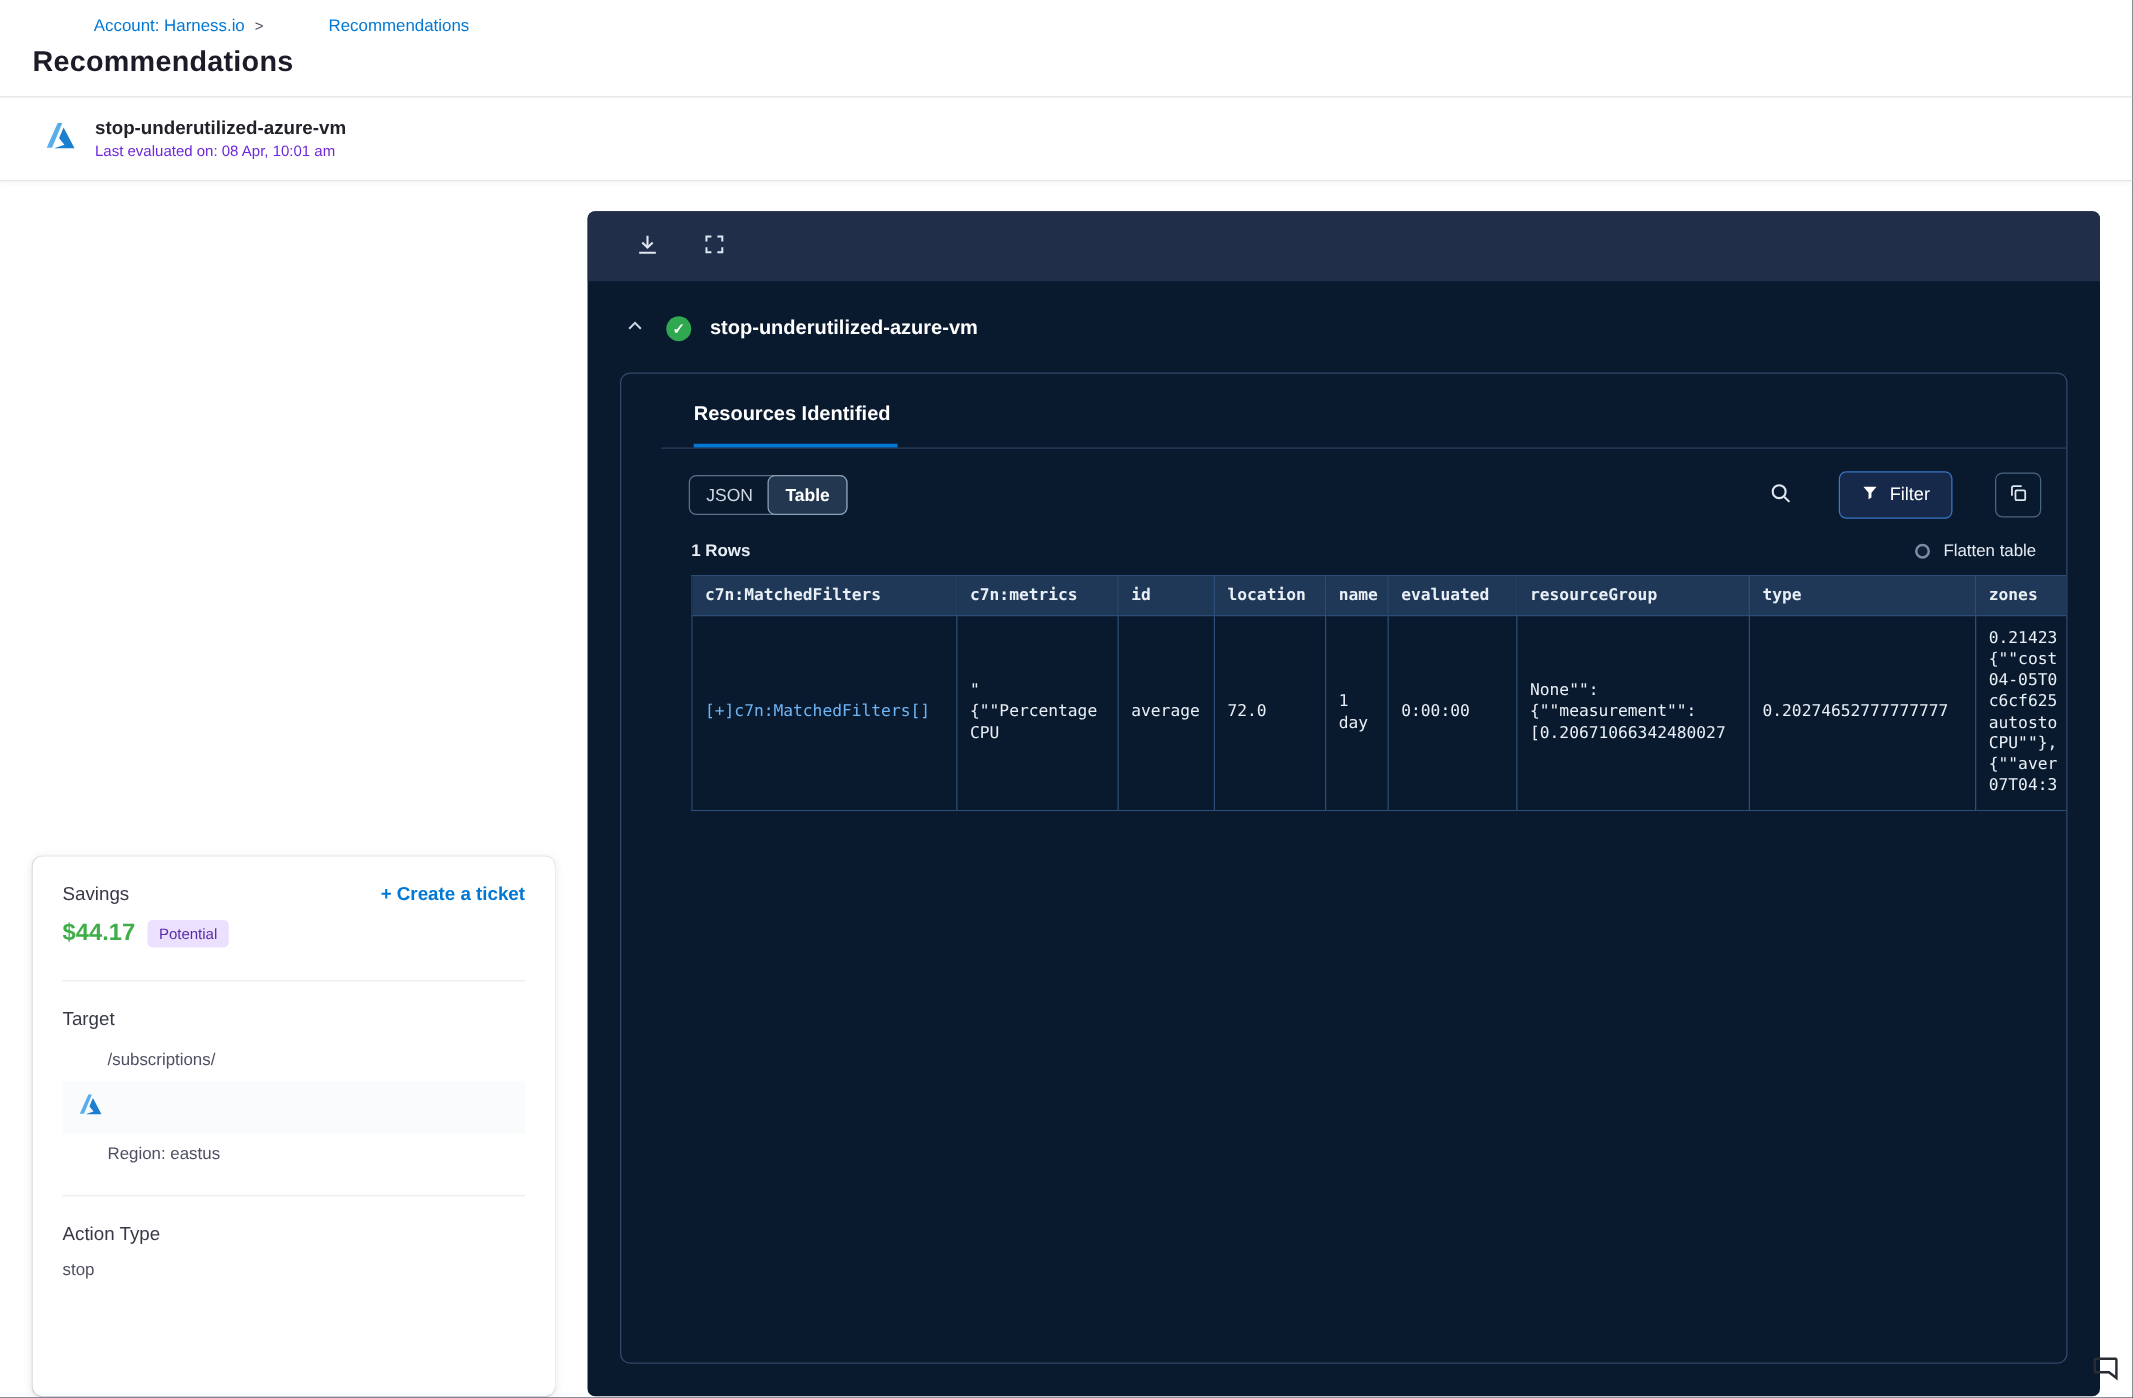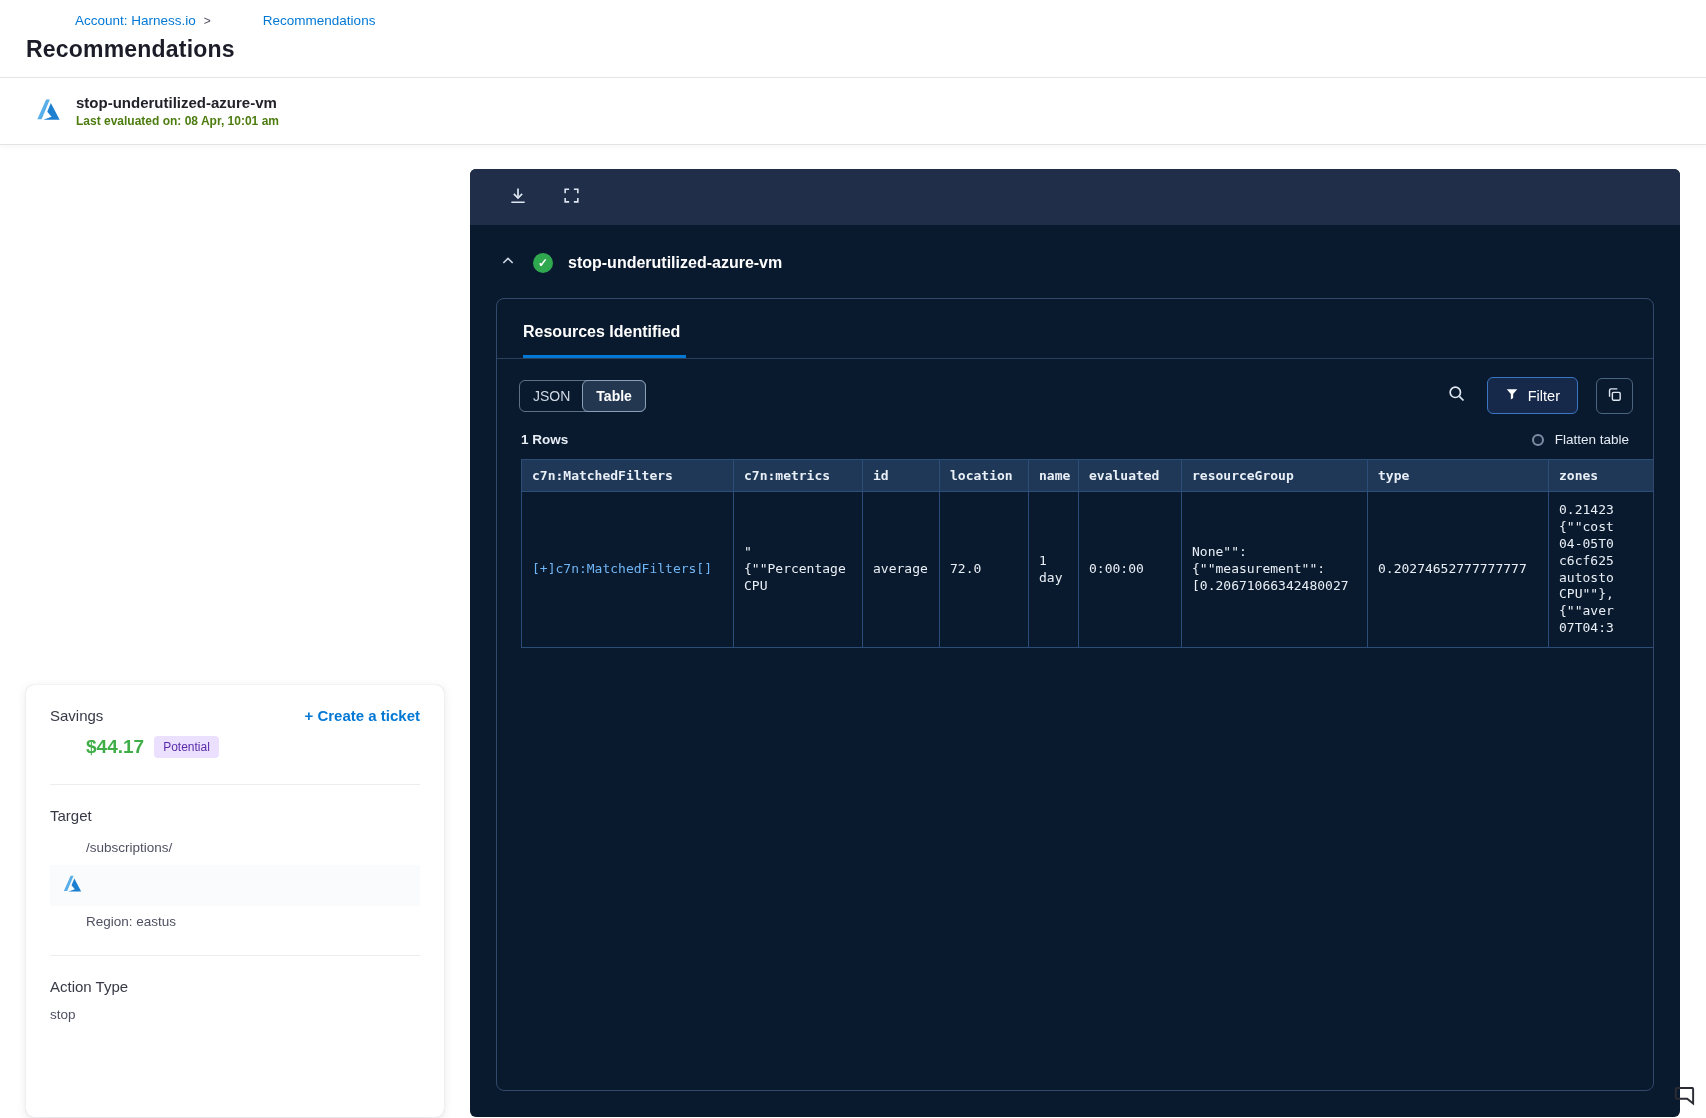--- a/index.html
+++ b/index.html
@@ -23,21 +23,21 @@
   .header-bar {
     border-top: 1px solid #e4e4e7;
     border-bottom: 1px solid #e4e4e7;
     height: 68px;
     display: flex; align-items: center; justify-content: space-between;
     padding: 0 28px 0 35px;
     box-shadow: 0 2px 4px rgba(40,41,61,.04);
   }
   .header-left { display: flex; align-items: center; gap: 14px; }
   .hdr-title { font-size: 15px; font-weight: 700; color: #22222a; }
-  .hdr-sub { font-size: 12px; color: #4d7c0f; margin-top: 3px; font-weight: bold; }
+  .hdr-sub { font-size: 12px; color: #6d28d9; margin-top: 3px; }
   .header-right { display: flex; align-items: center; }
   .rule-editor-btn {
     background: #ececee; border: none; border-radius: 5px;
     padding: 10px 16px; font-family: inherit;
     font-size: 15px; font-weight: 700; color: #4f5162;
     display: flex; align-items: center; gap: 9px; cursor: pointer;
   }
   .kebab { margin-left: 30px; font-size: 21px; color: #30333c; cursor: pointer; line-height: 1; padding: 4px 6px; }
 
   
@@ -47,21 +47,21 @@
   .savings-card {
     width: 418px; min-height: 432px;
     background: #fff; border-radius: 8px;
     box-shadow: 0 0 1px rgba(40,41,61,.25), 0 2px 8px rgba(96,97,112,.16);
     padding: 22px 24px 26px 24px;
   }
   .card-row-top { display: flex; justify-content: space-between; align-items: center; }
   .savings-label { font-size: 15px; color: #383946; }
   .create-ticket { color: #0278d5; font-weight: 700; font-size: 15px; }
   .amount-row { display: flex; align-items: center; gap: 10px; margin-top: 12px; }
-  .amount { color: #3fae49; font-size: 19px; font-weight: 700; margin-left: 36px; }
+  .amount { color: #3fae49; font-size: 19px; font-weight: 700; }
   .badge { background: #ece0ff; color: #592baa; font-size: 12px; padding: 4px 9px; border-radius: 4px; }
   .divider { border: none; border-top: 1px solid #ececf1; margin: 26px 0 22px 0; }
   .section-label { font-size: 15px; color: #383946; }
   .target-path { margin: 16px 0 0 36px; font-size: 13.5px; color: #4f5162; }
   .target-azure-row { margin-top: 10px; padding: 8px 0 8px 12px; background: #fafbfc; }
   .region { margin: 8px 0 0 36px; font-size: 13.5px; color: #4f5162; }
   .action-value { margin-top: 12px; font-size: 13.5px; color: #4f5162; }
 
   
   .dark-panel {
@@ -78,39 +78,39 @@
   .check-circle {
     width: 20px; height: 20px; border-radius: 50%;
     background: #2fa84f; color: #fff; font-size: 12px; font-weight: 700;
     display: flex; align-items: center; justify-content: center;
   }
   .panel-title { color: #ffffff; font-size: 16px; font-weight: 700; }
 
   .inner-panel {
     flex: 1; margin: 24px 26px 26px 26px;
     border: 1px solid #33496b; border-radius: 8px;
-    overflow: hidden; display: flex; flex-direction: column;
+    overflow: hidden; display: flex; flex-direction: column; padding-left: 32px;
   }
   .tabs-row { border-bottom: 1px solid #2a3f5c; padding: 24px 0 0 26px; }
   .tab {
     display: inline-block; color: #ffffff; font-size: 16px; font-weight: 600;
     padding: 0 6px 14px 0; border-bottom: 3px solid #0278d5; cursor: pointer;
   }
 
   .controls-row { display: flex; align-items: center; justify-content: space-between; padding: 18px 20px 0 22px; }
   .segmented { display: inline-flex; border: 1px solid #5c7186; border-radius: 6px; align-items: stretch; }
   .seg-btn {
     background: transparent; border: none; color: #cfd8e2;
     font-family: inherit; font-size: 14px; padding: 7px 13px; cursor: pointer;
   }
   .seg-btn.active {
     border: 1px solid #8aa0b4; border-radius: 6px; margin: -1px;
     background: #233850; color: #fff; font-weight: 700;
   }
-  .controls-right { display: flex; align-items: center; gap: 18px; }
+  .controls-right { display: flex; align-items: center; gap: 34px; }
   .filter-btn {
     display: flex; align-items: center; gap: 9px;
     background: #16294a; border: 1px solid #3a76c4; border-radius: 6px;
     color: #fff; font-family: inherit; font-size: 14.5px; padding: 9px 17px; cursor: pointer;
   }
   .copy-btn {
     background: transparent; border: 1px solid #4a657f; border-radius: 6px;
     padding: 7px 9px; cursor: pointer; display: flex; align-items: center;
   }
 

